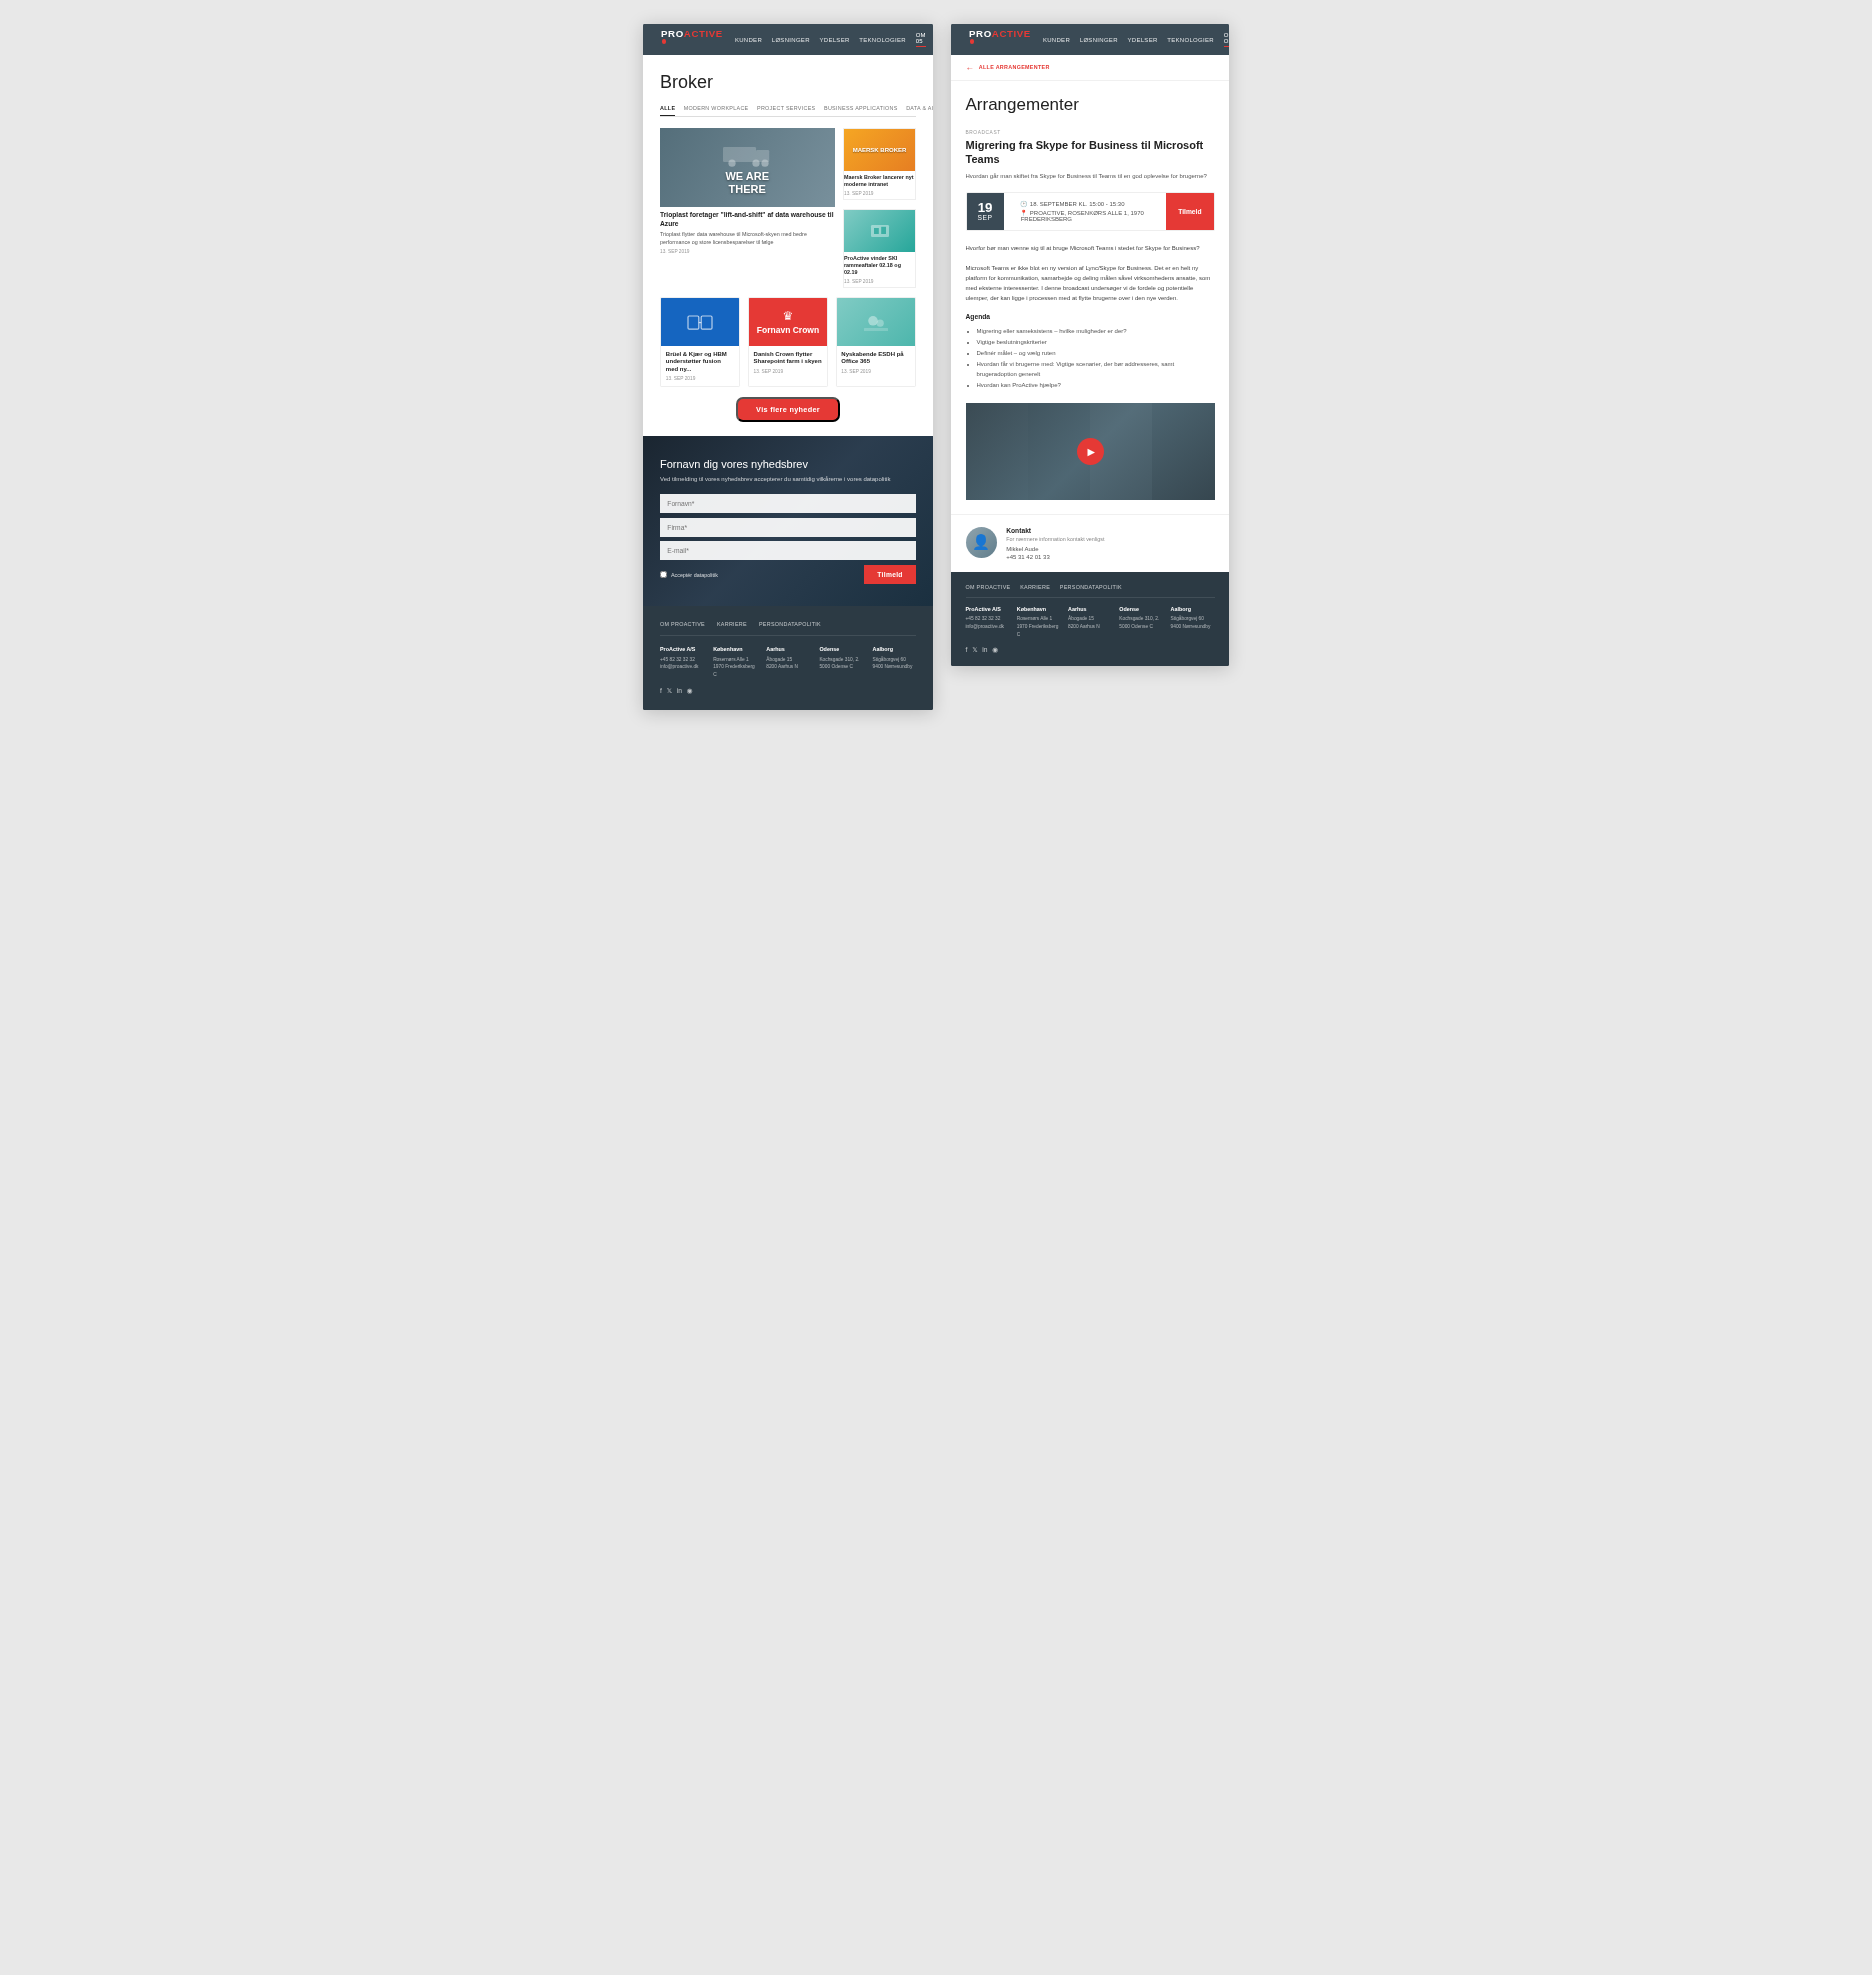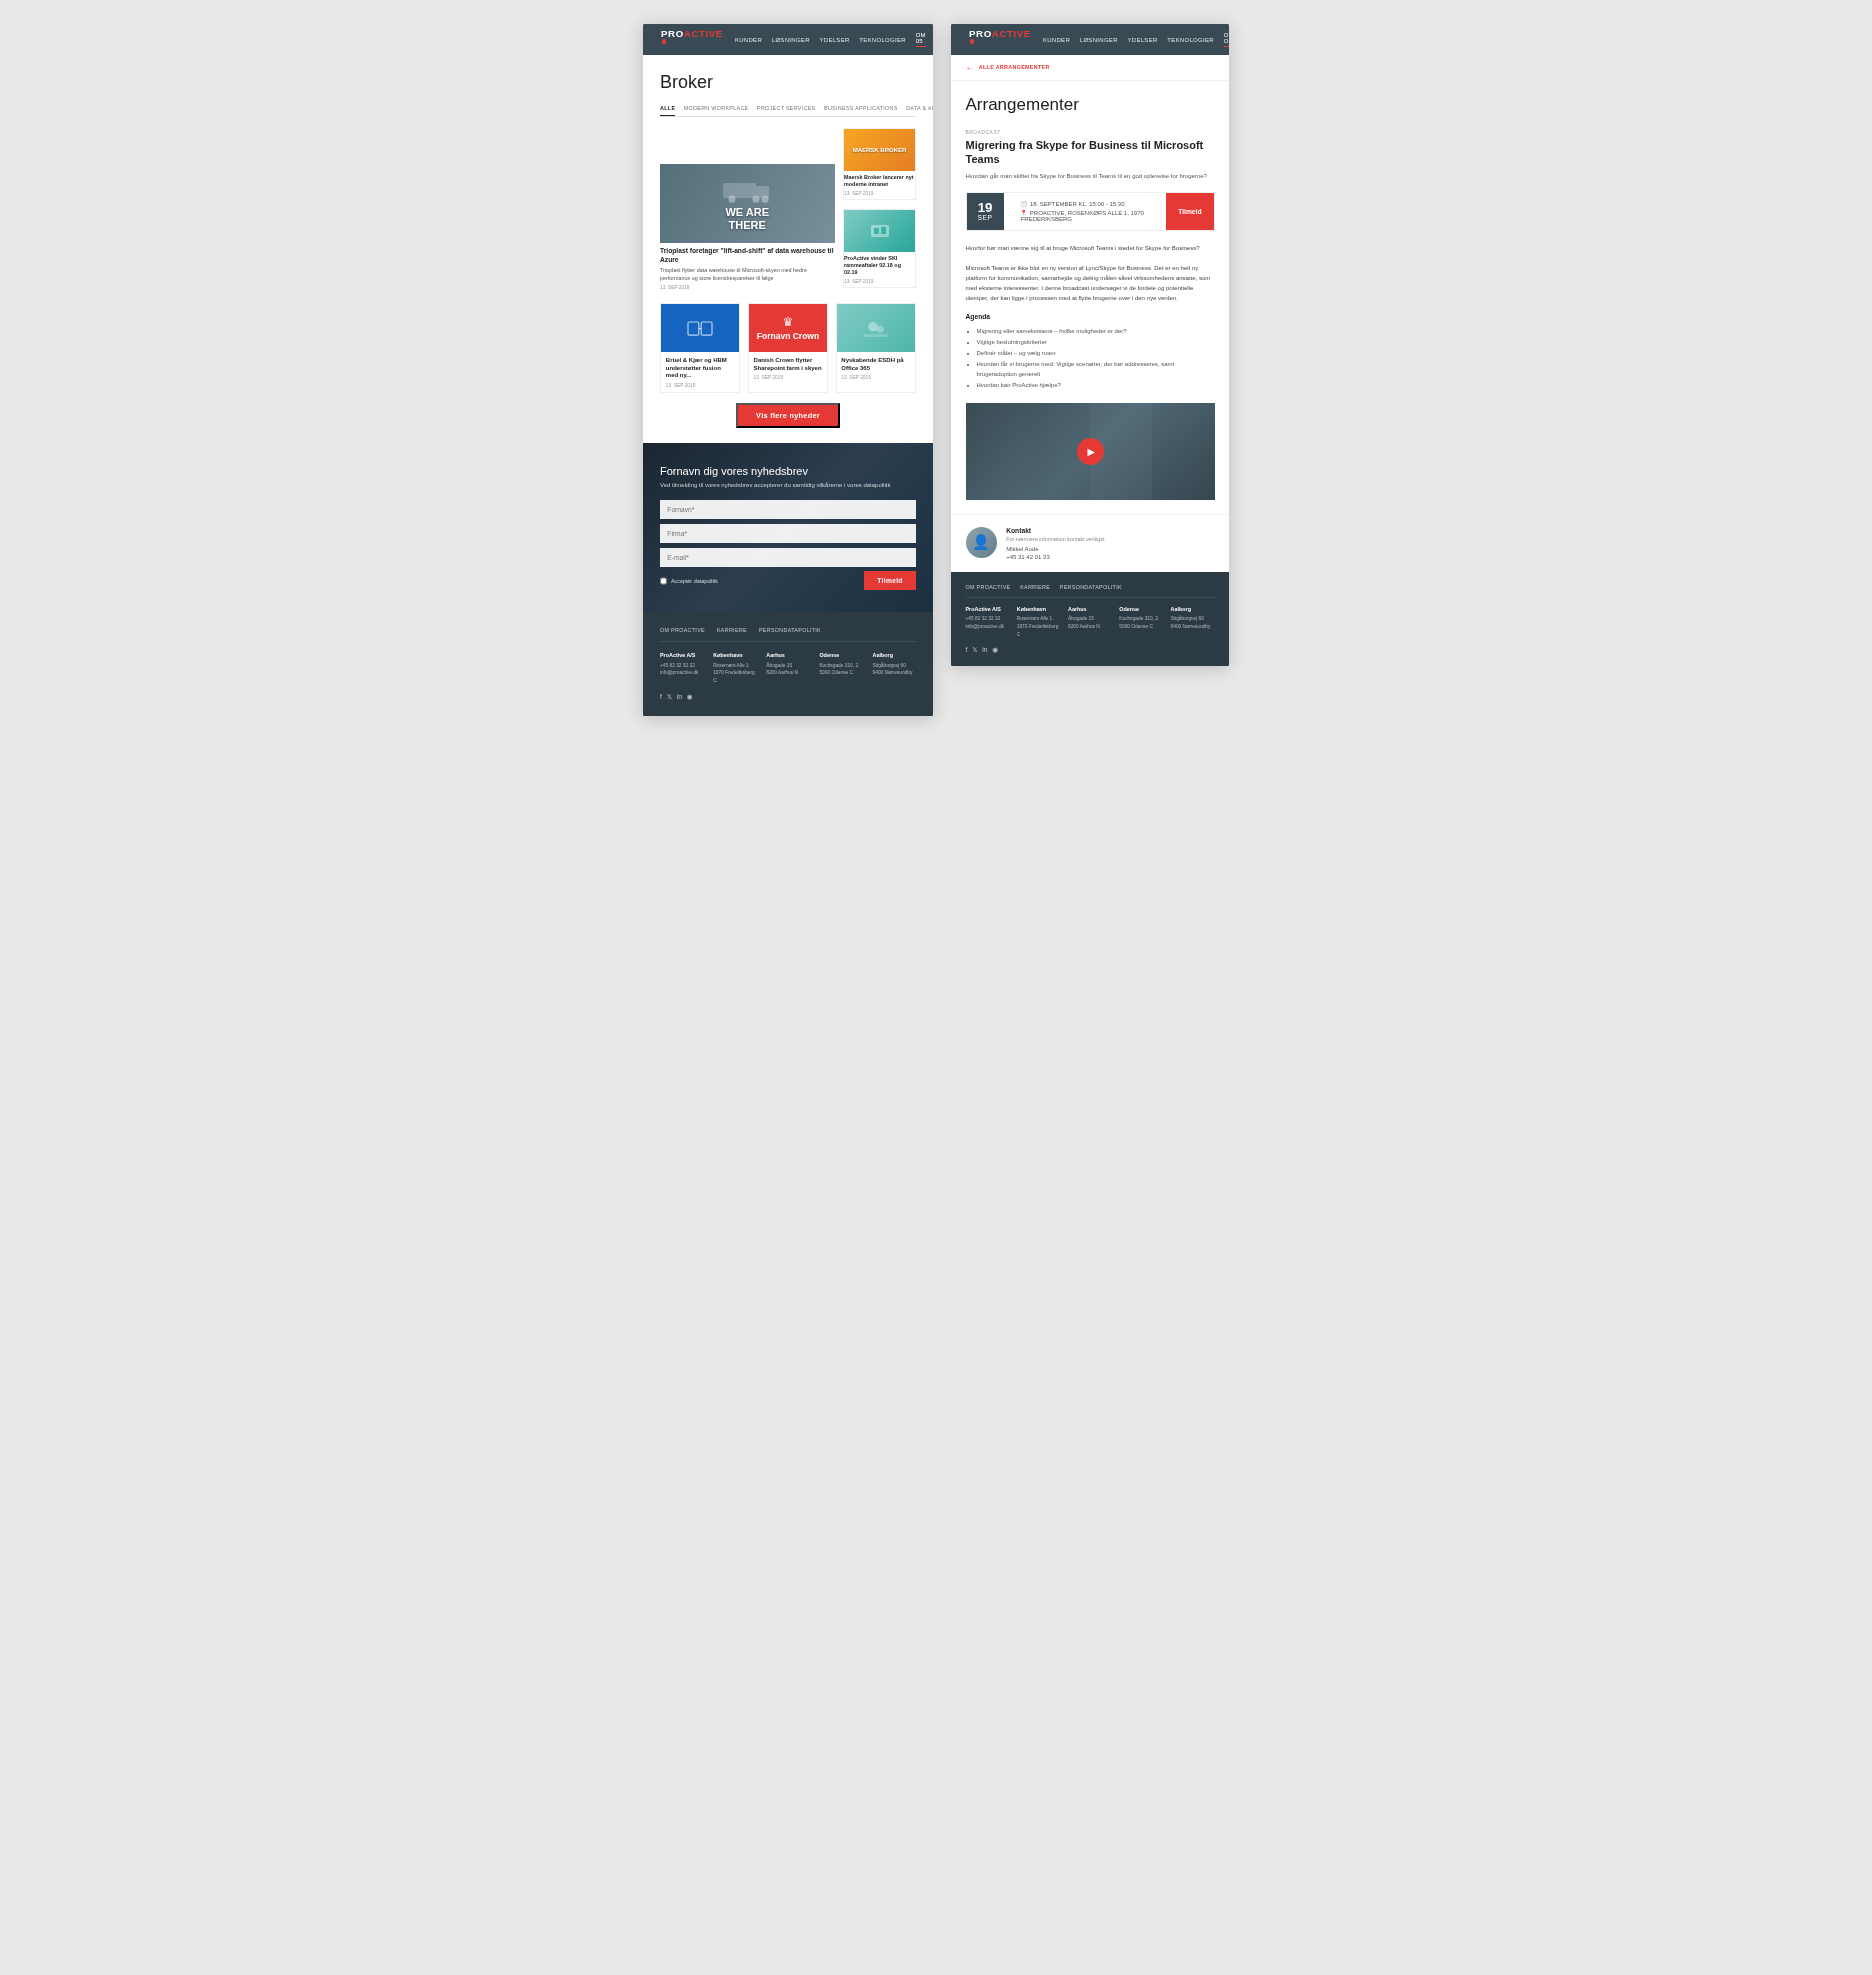--- a/index.html
+++ b/index.html
@@ -72,21 +72,20 @@
     
     .news-card-big { flex: 1; }
     .news-card-big .card-img {
       width: 100%;
       height: 79px;
       background: linear-gradient(135deg, #607d8b 0%, #90a4ae 100%);
       display: flex;
       justify-content: center;
       overflow: hidden;
       position: relative;
-      margin-top: 36px;
     }
     .truck-img {
       width: 100%;
       height: 100%;
       background: linear-gradient(120deg, #546e7a, #78909c);
       display: flex;
       align-items: center;
       justify-content: center;
     }
     .truck-text {
@@ -135,20 +134,21 @@
       color: white;
       text-align: center;
       padding: 6px 18px;
       font-size: 7.3px;
       font-weight: bold;
       text-decoration: none;
       margin: 6px auto 14.5px;
       width: fit-content;
       cursor: pointer;
       letter-spacing: 0.3px;
+      border-radius: 7px;
     }
 
     
     .newsletter-section {
       background: #2c3e50;
       background-image: linear-gradient(rgba(30,40,50,0.82), rgba(30,40,50,0.82));
       padding: 22px 17px;
       position: relative;
       overflow: hidden;
     }

